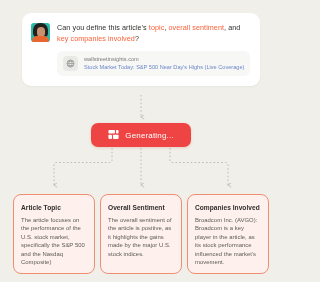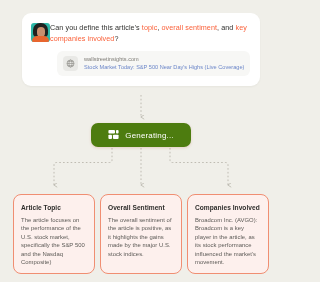--- a/index.html
+++ b/index.html
@@ -38,20 +38,21 @@
     width: 238px;
     box-sizing: border-box;
     background: #ffffff;
     border-radius: 9px;
     padding: 9px 10px 10px 9px;
     box-shadow: 0 1px 2px rgba(60,50,40,0.05);
   }
   .prompt-row {
     display: flex;
     align-items: flex-start;
+    gap: 7px;
   }
   .avatar {
     flex: 0 0 auto;
     width: 19px;
     height: 19px;
     border-radius: 3px;
     overflow: hidden;
     position: relative;
     background: #2fb8a8;
     margin-top: 1px;
@@ -126,21 +127,21 @@
   }
 
   
   .gen-pill {
     position: absolute;
     left: 91px;
     top: 123px;
     width: 100px;
     height: 24px;
     box-sizing: border-box;
-    background: #4d7c0f;
+    background: #ef4444;
     border-radius: 7px;
     display: flex;
     align-items: center;
     justify-content: center;
     gap: 6px;
     box-shadow: 0 1px 3px rgba(180,60,20,0.18);
   }
   .gen-icon { display: block; }
   .gen-label {
     font-size: 8px;

